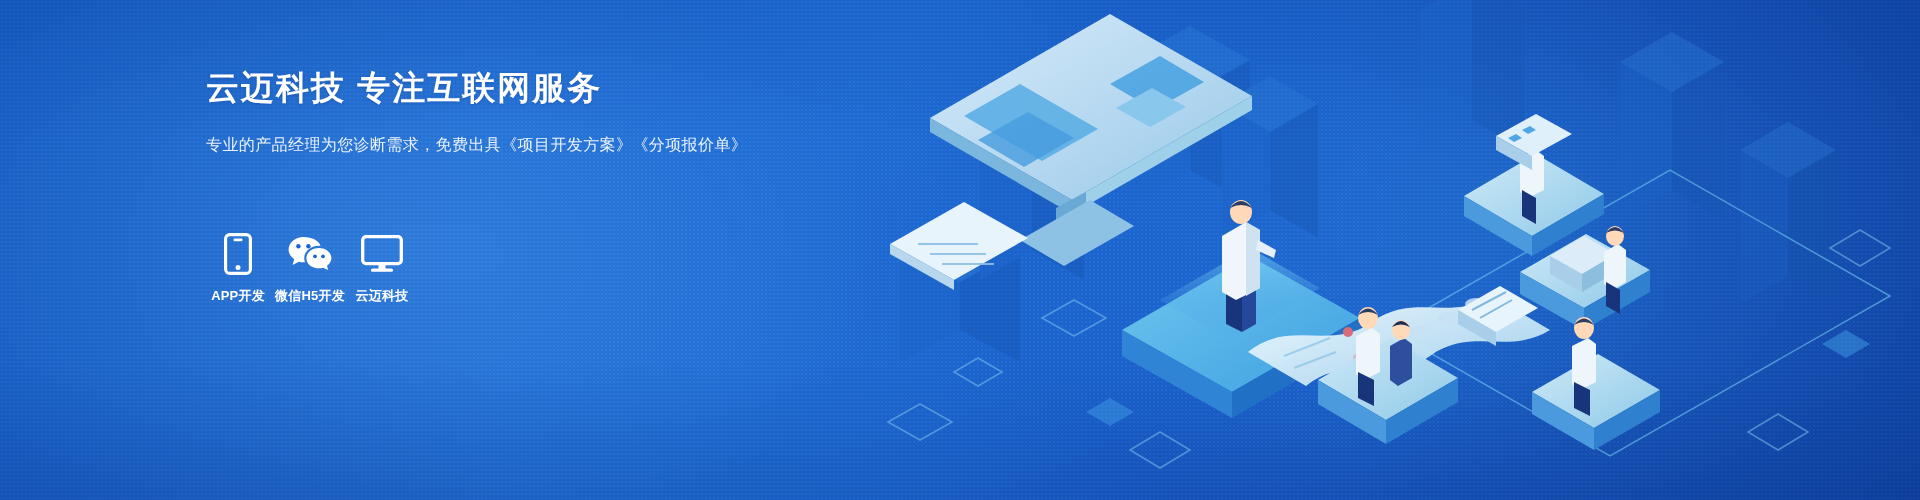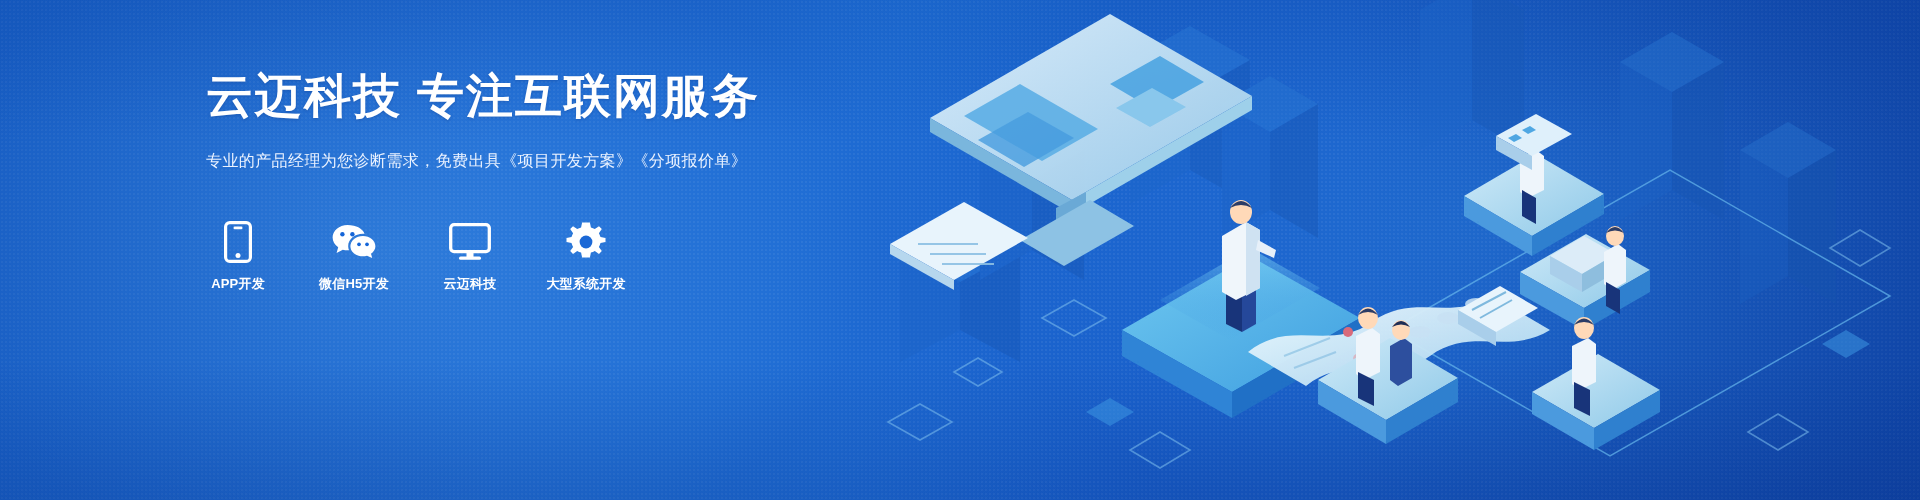--- a/index.html
+++ b/index.html
@@ -36,46 +36,45 @@
   }
 
   
   .copy {
     position:absolute;
     left:206px; top:70px;
     width:720px;
     z-index:6;
   }
   .headline {
-    font-size:47px;
+    font-size:33px;
     font-weight:bold;
     color:#ffffff;
     letter-spacing:2px;
     line-height:1.12;
     white-space:nowrap;
     text-shadow:0 1px 3px rgba(6,40,110,.25);
   }
   .sub {
     margin-top:24px;
     font-size:16px;
     color:#eaf2ff;
     line-height:1.72;
     letter-spacing:.4px;
     white-space:nowrap;
   }
   .sub div { margin:0; }
 
   
   .services {
     position:absolute;
-    left:202px; top:220px;
+    left:202px; top:232px;
     display:flex;
     align-items:flex-start;
     z-index:6;
-    gap:44px;
   }
   .service {
     width:72px;
     display:flex;
     flex-direction:column;
     align-items:center;
     cursor:pointer;
   }
   .service .glyph {
     height:44px;
@@ -373,30 +372,16 @@
       <span class="glyph">
         <svg width="42" height="38" viewBox="0 0 42 38">
           <rect x="1.7" y="1.7" width="38.6" height="27" rx="3.4" fill="none" stroke="#ffffff" stroke-width="3.3"></rect>
           <rect x="17.5" y="29" width="7" height="5" fill="#ffffff"></rect>
           <rect x="10" y="33.6" width="22" height="3.2" rx="1.6" fill="#ffffff"></rect>
         </svg>
       </span>
       <span class="label">云迈科技</span>
     </div>
 
-    <div class="service">
-      <span class="glyph">
-        <svg width="42" height="42" viewBox="0 0 42 42">
-          <path d="M21 1.5 l3.9 .0 1.0 5.0 a14.7 14.7 0 0 1 3.9 1.6 l4.2 -2.9 2.8 2.8 -2.9 4.2
-                   a14.7 14.7 0 0 1 1.6 3.9 l5.0 1.0 0 3.9 -5.0 1.0 a14.7 14.7 0 0 1 -1.6 3.9
-                   l2.9 4.2 -2.8 2.8 -4.2 -2.9 a14.7 14.7 0 0 1 -3.9 1.6 l-1.0 5.0 -3.9 0
-                   -3.9 0 -1.0 -5.0 a14.7 14.7 0 0 1 -3.9 -1.6 l-4.2 2.9 -2.8 -2.8 2.9 -4.2
-                   a14.7 14.7 0 0 1 -1.6 -3.9 l-5.0 -1.0 0 -3.9 5.0 -1.0 a14.7 14.7 0 0 1 1.6 -3.9
-                   l-2.9 -4.2 2.8 -2.8 4.2 2.9 a14.7 14.7 0 0 1 3.9 -1.6 l1.0 -5.0 z" fill="#ffffff"></path>
-          <circle cx="21" cy="21" r="6.4" fill="#1b68d6"></circle>
-        </svg>
-      </span>
-      <span class="label">大型系统开发</span>
-    </div>
 
   </div>
 
 </div>
 
 </body></html>

